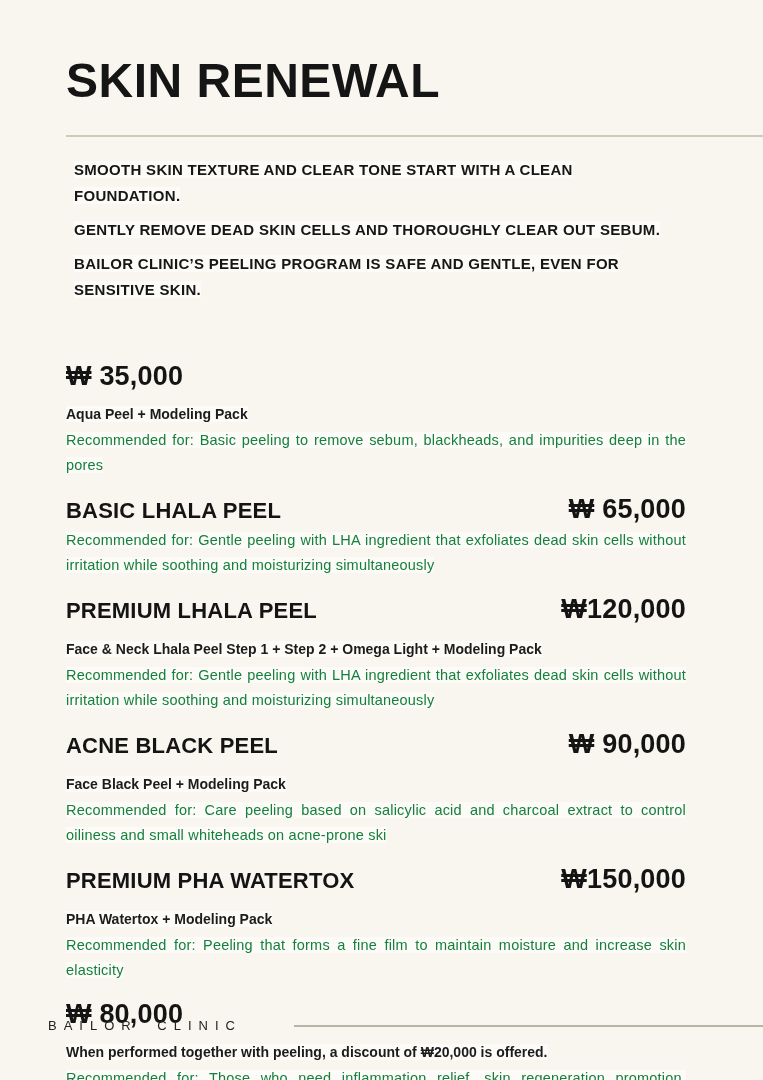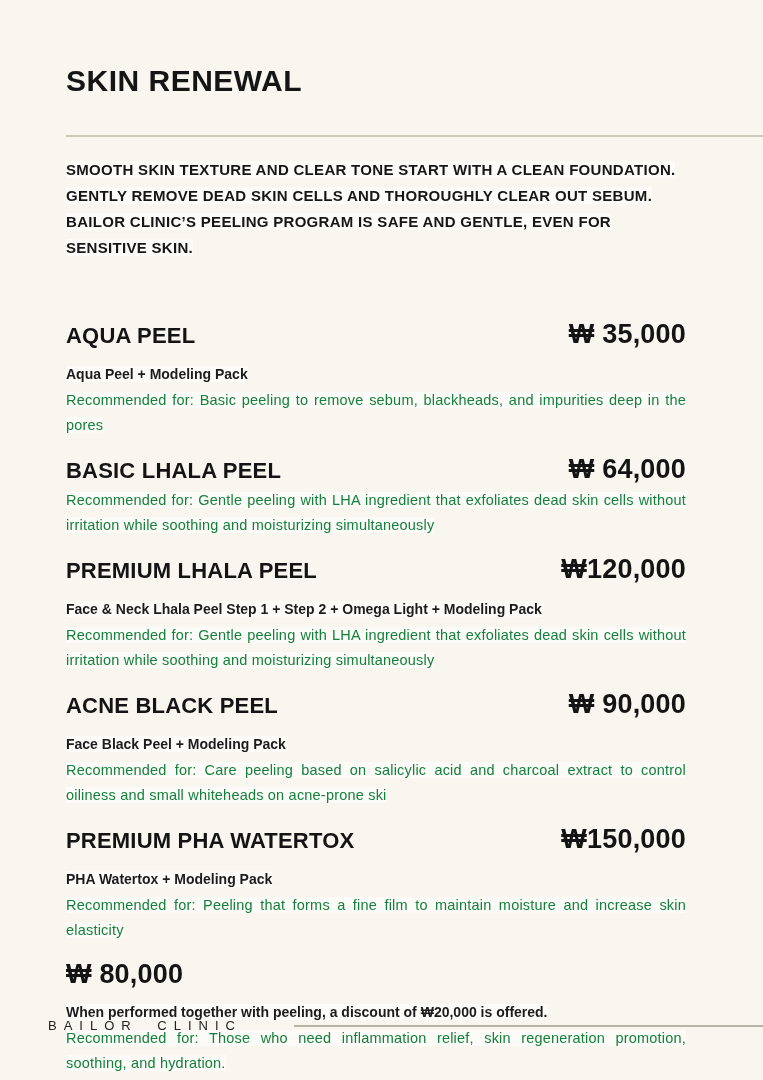--- a/index.html
+++ b/index.html
@@ -16,36 +16,36 @@
     background: #f8f6ef;
     font-family: "Liberation Sans", "DejaVu Sans", sans-serif;
     color: #151515;
     overflow: hidden;
   }
   .band {
     background: rgba(255,255,255,0.5);
   }
   h1.title {
     margin: 58px 0 0 0;
-    font-size: 30px;
+    font-size: 48px;
     line-height: 46px;
     font-weight: 900;
     letter-spacing: 0.5px;
     color: #151515;
   }
   .title-rule {
     height: 2px;
     background: #cbcbb9;
     margin: 31px -77px 0 0; 
   }
   .intro {
     margin-top: 20px;
   }
   .intro p {
-    margin: 0;
+    margin: 8px;
     font-size: 15px;
     line-height: 26px;
     font-weight: 800;
     letter-spacing: 0.3px;
     color: #161616;
   }
   .items {
     margin-top: 60px;
   }
   .item {
@@ -122,31 +122,30 @@
   <div class="intro">
     <p><span class="band">SMOOTH SKIN TEXTURE AND CLEAR TONE START WITH A CLEAN FOUNDATION.</span></p>
     <p><span class="band">GENTLY REMOVE DEAD SKIN CELLS AND THOROUGHLY CLEAR OUT SEBUM.</span></p>
     <p><span class="band">BAILOR CLINIC’S PEELING PROGRAM IS SAFE AND GENTLE, EVEN FOR SENSITIVE SKIN.</span></p>
   </div>
 
   <div class="items">
 
     <section class="item">
       <div class="item-head">
-        <h2 class="item-name">AQUA PEEL</h2>
         <div class="item-price">₩ 35,000</div>
       </div>
       <p class="item-subtitle"><span class="band">Aqua Peel + Modeling Pack</span></p>
       <p class="item-desc"><span class="band">Recommended for: Basic peeling to remove sebum, blackheads, and impurities deep in the pores</span></p>
     </section>
 
     <section class="item">
       <div class="item-head">
         <h2 class="item-name">BASIC LHALA PEEL</h2>
-        <div class="item-price">₩ 64,000</div>
+        <div class="item-price">₩ 65,000</div>
       </div>
       <p class="item-desc"><span class="band">Recommended for: Gentle peeling with LHA ingredient that exfoliates dead skin cells without irritation while soothing and moisturizing simultaneously</span></p>
     </section>
 
     <section class="item">
       <div class="item-head">
         <h2 class="item-name">PREMIUM LHALA PEEL</h2>
         <div class="item-price">₩120,000</div>
       </div>
       <p class="item-subtitle"><span class="band">Face &amp; Neck Lhala Peel Step 1 + Step 2 + Omega Light + Modeling Pack</span></p>

